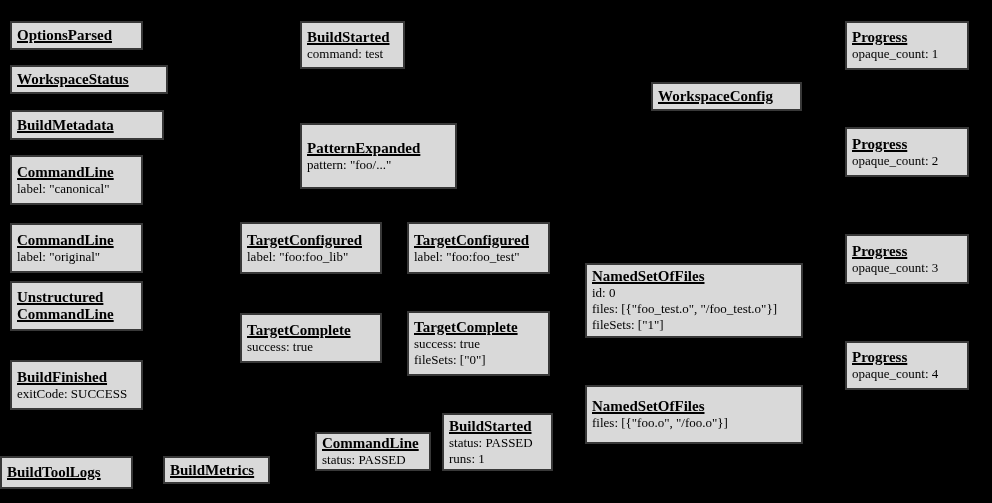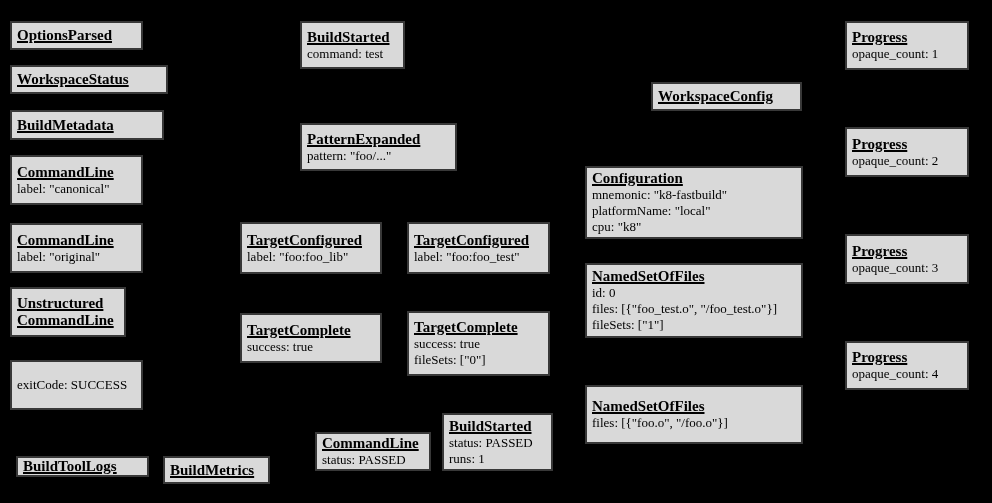--- a/index.html
+++ b/index.html
@@ -62,43 +62,44 @@
   <div class="node" style="left:10px;top:147px;width:133px;height:50px">
     <div class="node-title">CommandLine</div>
     <div class="node-line">label: "canonical"</div>
   </div>
 
   <div class="node" style="left:10px;top:215px;width:133px;height:50px">
     <div class="node-title">CommandLine</div>
     <div class="node-line">label: "original"</div>
   </div>
 
-  <div class="node" style="left:10px;top:279px;width:116px;height:50px">
+  <div class="node" style="left:10px;top:273px;width:133px;height:50px">
     <div class="node-title">Unstructured
 CommandLine</div>
   </div>
 
   <div class="node" style="left:10px;top:352px;width:133px;height:50px">
+    <div class="node-title">BuildFinished</div>
     <div class="node-line">exitCode: SUCCESS</div>
   </div>
 
-  <div class="node" style="left:16px;top:448px;width:133px;height:21px">
+  <div class="node" style="left:0;top:448px;width:133px;height:33px">
     <div class="node-title">BuildToolLogs</div>
   </div>
 
   <div class="node" style="left:163px;top:448px;width:107px;height:28px">
     <div class="node-title">BuildMetrics</div>
   </div>
 
   <div class="node" style="left:300px;top:13px;width:105px;height:48px">
     <div class="node-title">BuildStarted</div>
     <div class="node-line">command: test</div>
   </div>
 
-  <div class="node" style="left:300px;top:115px;width:157px;height:48px">
+  <div class="node" style="left:300px;top:115px;width:157px;height:66px">
     <div class="node-title">PatternExpanded</div>
     <div class="node-line">pattern: "foo/..."</div>
   </div>
 
   <div class="node" style="left:240px;top:214px;width:142px;height:52px">
     <div class="node-title">TargetConfigured</div>
     <div class="node-line">label: "foo:foo_lib"</div>
   </div>
 
   <div class="node" style="left:407px;top:214px;width:143px;height:52px">
@@ -125,26 +126,20 @@
   <div class="node" style="left:442px;top:405px;width:111px;height:58px">
     <div class="node-title">BuildStarted</div>
     <div class="node-line">status: PASSED</div>
     <div class="node-line">runs: 1</div>
   </div>
 
   <div class="node" style="left:651px;top:74px;width:151px;height:29px">
     <div class="node-title">WorkspaceConfig</div>
   </div>
 
-  <div class="node" style="left:585px;top:158px;width:218px;height:73px">
-    <div class="node-title">Configuration</div>
-    <div class="node-line">mnemonic: "k8-fastbuild"</div>
-    <div class="node-line">platformName: "local"</div>
-    <div class="node-line">cpu: "k8"</div>
-  </div>
 
   <div class="node" style="left:585px;top:255px;width:218px;height:75px">
     <div class="node-title">NamedSetOfFiles</div>
     <div class="node-line">id: 0</div>
     <div class="node-line">files: [{"foo_test.o", "/foo_test.o"}]</div>
     <div class="node-line">fileSets: ["1"]</div>
   </div>
 
   <div class="node" style="left:585px;top:377px;width:218px;height:59px">
     <div class="node-title">NamedSetOfFiles</div>

